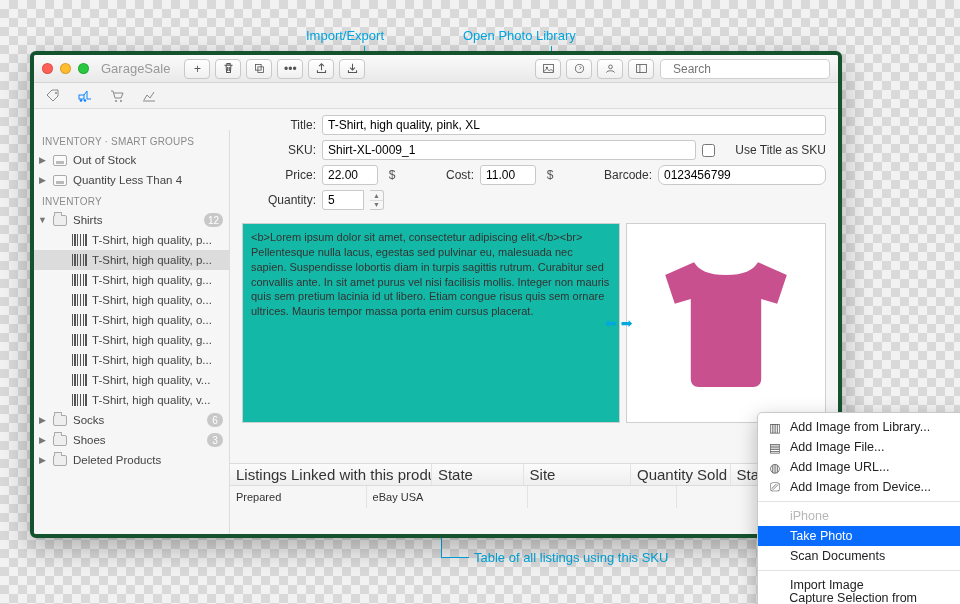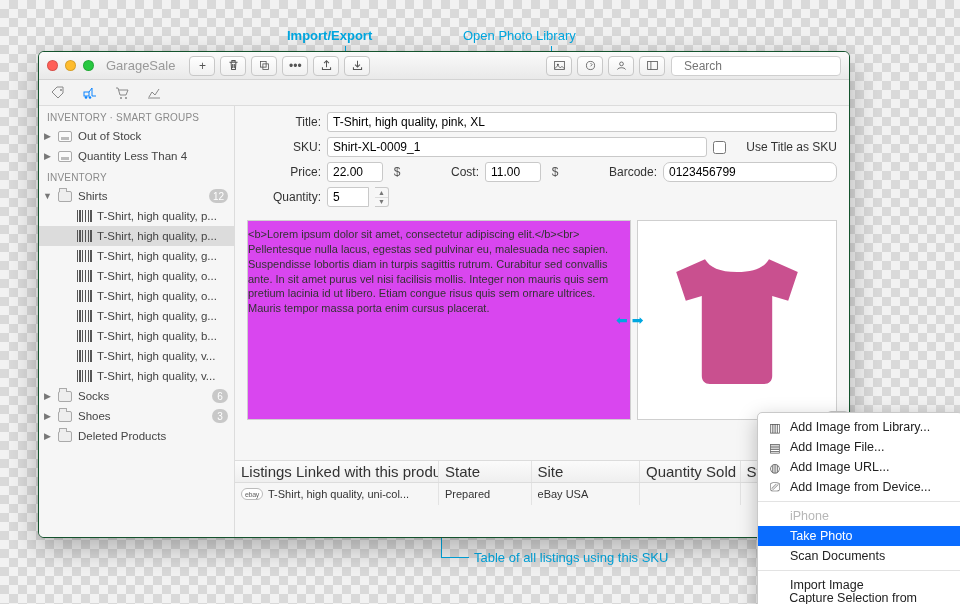--- a/index.html
+++ b/index.html
@@ -10,22 +10,22 @@
       linear-gradient(45deg,#d9d9d9 25%,transparent 25%,transparent 75%,#d9d9d9 75%,#d9d9d9);
     background-color:#f2f2f2;
     background-size:18px 18px;
     background-position:0 0,9px 9px;
     position: relative;
   }
   .callout { position:absolute; color:#00a7e0; font-size:13px; }
   .callout .line { position:absolute; background:#00a7e0; }
 
   .window {
-    position:absolute; left:38px; top:51px; width:812px; height:487px;
-    background:#f6f6f6; border:1px solid #14532d; border-radius:6px;
+    position:absolute; left:30px; top:51px; width:812px; height:487px;
+    background:#f6f6f6; border:4px solid #14532d; border-radius:6px;
     box-shadow:0 10px 30px rgba(0,0,0,.28), 0 0 0 1px rgba(0,0,0,.02);
     display:flex; flex-direction:column; overflow:hidden;
   }
   .titlebar {
     height:28px; display:flex; align-items:center; gap:6px; padding:0 8px;
     background:linear-gradient(#fafafa,#e9e9e9); border-bottom:1px solid #d3d3d3;
   }
   .traffic { display:flex; gap:7px; margin-right:6px; }
   .dot { width:11px; height:11px; border-radius:50%; border:1px solid rgba(0,0,0,.15); }
   .dot.red{background:#ff5f57}.dot.yellow{background:#febc2e}.dot.green{background:#28c840}
@@ -48,21 +48,21 @@
   .tabbar {
     height:26px; display:flex; align-items:center; gap:10px; padding:0 8px;
     background:#f3f3f3; border-bottom:1px solid #dcdcdc;
   }
   .tabbar .icon { width:22px; height:22px; display:flex; align-items:center; justify-content:center; color:#888; }
   .tabbar .icon.active { color:#0b84ff; }
   .tabbar svg { width:16px; height:16px; }
 
   .body { flex:1; display:flex; min-height:0; }
   .sidebar {
-    width:196px; border-right:1px solid #dcdcdc; background:#f6f6f6; overflow-y:auto; padding-bottom:6px;
+    width:196px; border-right:1px solid #dcdcdc; background:#f6f6f6; overflow-y:auto; padding-bottom:6px;margin-top:21px;
   }
   .group-label { font-size:10px; letter-spacing:.02em; color:#8a8a8a; padding:6px 8px 3px; text-transform:uppercase; }
   .srow {
     display:flex; align-items:center; gap:5px; height:20px; padding:0 6px 0 4px; color:#444; cursor:default;
   }
   .srow.sel { background:#dcdcdc; }
   .srow .disc { width:9px; color:#777; font-size:9px; text-align:center; }
   .srow .ind { display:inline-block; }
   .srow .ic { width:16px; height:14px; display:flex; align-items:center; justify-content:center; }
   .srow .txt { flex:1; white-space:nowrap; overflow:hidden; text-overflow:ellipsis; font-size:11.5px; }
@@ -92,21 +92,21 @@
   .stepper {
     width:14px;height:20px;border:1px solid #c9c9c9;border-left:none;border-radius:0 3px 3px 0;display:flex;flex-direction:column;background:#f7f7f7;
   }
   .stepper span{flex:1;display:flex;align-items:center;justify-content:center;font-size:7px;color:#777;border-bottom:1px solid #dcdcdc;}
   .stepper span:last-child{border-bottom:none;}
   .chk { display:flex; align-items:center; gap:20px; font-size:12px; color:#333;}
   .chk input { width:13px;height:13px; }
 
   .content-row { display:flex; gap:6px; padding:8px 12px 0 12px; }
   .desc {
-    flex:1; height:200px; border:1px solid #cfcfcf; background:#d946ef; padding:6px 0; font-size:11px; line-height:1.35; overflow:hidden;
+    flex:1; height:200px; border:1px solid #cfcfcf; background:#14b8a6; padding:6px 8px; font-size:11px; line-height:1.35; overflow:hidden;
   }
   .photo {
     width:200px; height:200px; border:1px solid #cfcfcf; background:#fff; position:relative; display:flex; align-items:center; justify-content:center;
   }
   .photo svg.tee { width:160px; height:160px; }
   .arrows { position:absolute; left:-22px; top:50%; transform:translateY(-50%); display:flex; gap:4px; color:#00a7e0; font-size:14px; }
   .arrows span{cursor:pointer;}
   .addimg {
     position:absolute; right:-2px; bottom:-2px; transform:translate(50%,50%);
     width:22px;height:20px;border:1px solid #c5c5c5;border-radius:4px;background:linear-gradient(#fff,#eee);
@@ -136,21 +136,21 @@
   .menu .mi { height:20px; display:flex; align-items:center; gap:8px; padding:0 12px 0 10px; }
   .menu .mi.disabled { color:#b7b7b7; }
   .menu .mi.sel { background:#0a6cff; color:#fff; }
   .menu .sep { height:1px; background:#e3e3e3; margin:4px 0; }
   .menu .mi .mic { width:14px; display:flex; justify-content:center; color:#555;}
   .menu .mi.sel .mic{color:#fff}
 </style>
 </head>
 <body>
 
-<div class="callout" style="left:287px; top:28px;font-weight:bold;">
+<div class="callout" style="left:306px; top:28px;">
   <span>Import/Export</span>
   <div class="line" style="left:58px; top:18px; width:1px; height:12px;"></div>
 </div>
 <div class="callout" style="left:463px; top:28px;">
   <span>Open Photo Library</span>
   <div class="line" style="left:88px; top:18px; width:1px; height:12px;"></div>
 </div>
 <div class="callout" style="left:440px; top:557px;">
   <div class="line" style="left:1px; top:-46px; width:1px; height:46px;"></div>
   <div class="line" style="left:1px; top:0; width:28px; height:1px;"></div>
@@ -445,24 +445,20 @@
 
       <div class="linked">
         <div class="thead">
           <div class="col-name">Listings Linked with this product</div>
           <div class="col-state">State</div>
           <div class="col-site">Site</div>
           <div class="col-qty">Quantity Sold</div>
           <div class="col-start">Start Date</div>
         </div>
         <div class="trow">
-          <div class="col-name" style="gap:5px">
-            <span class="i-ebay">ebay</span>
-            <span>T-Shirt, high quality, uni-col...</span>
-          </div>
           <div class="col-state">Prepared</div>
           <div class="col-site">eBay USA</div>
           <div class="col-qty"></div>
           <div class="col-start"></div>
         </div>
       </div>
 
     </div>
   </div>
 </div>

